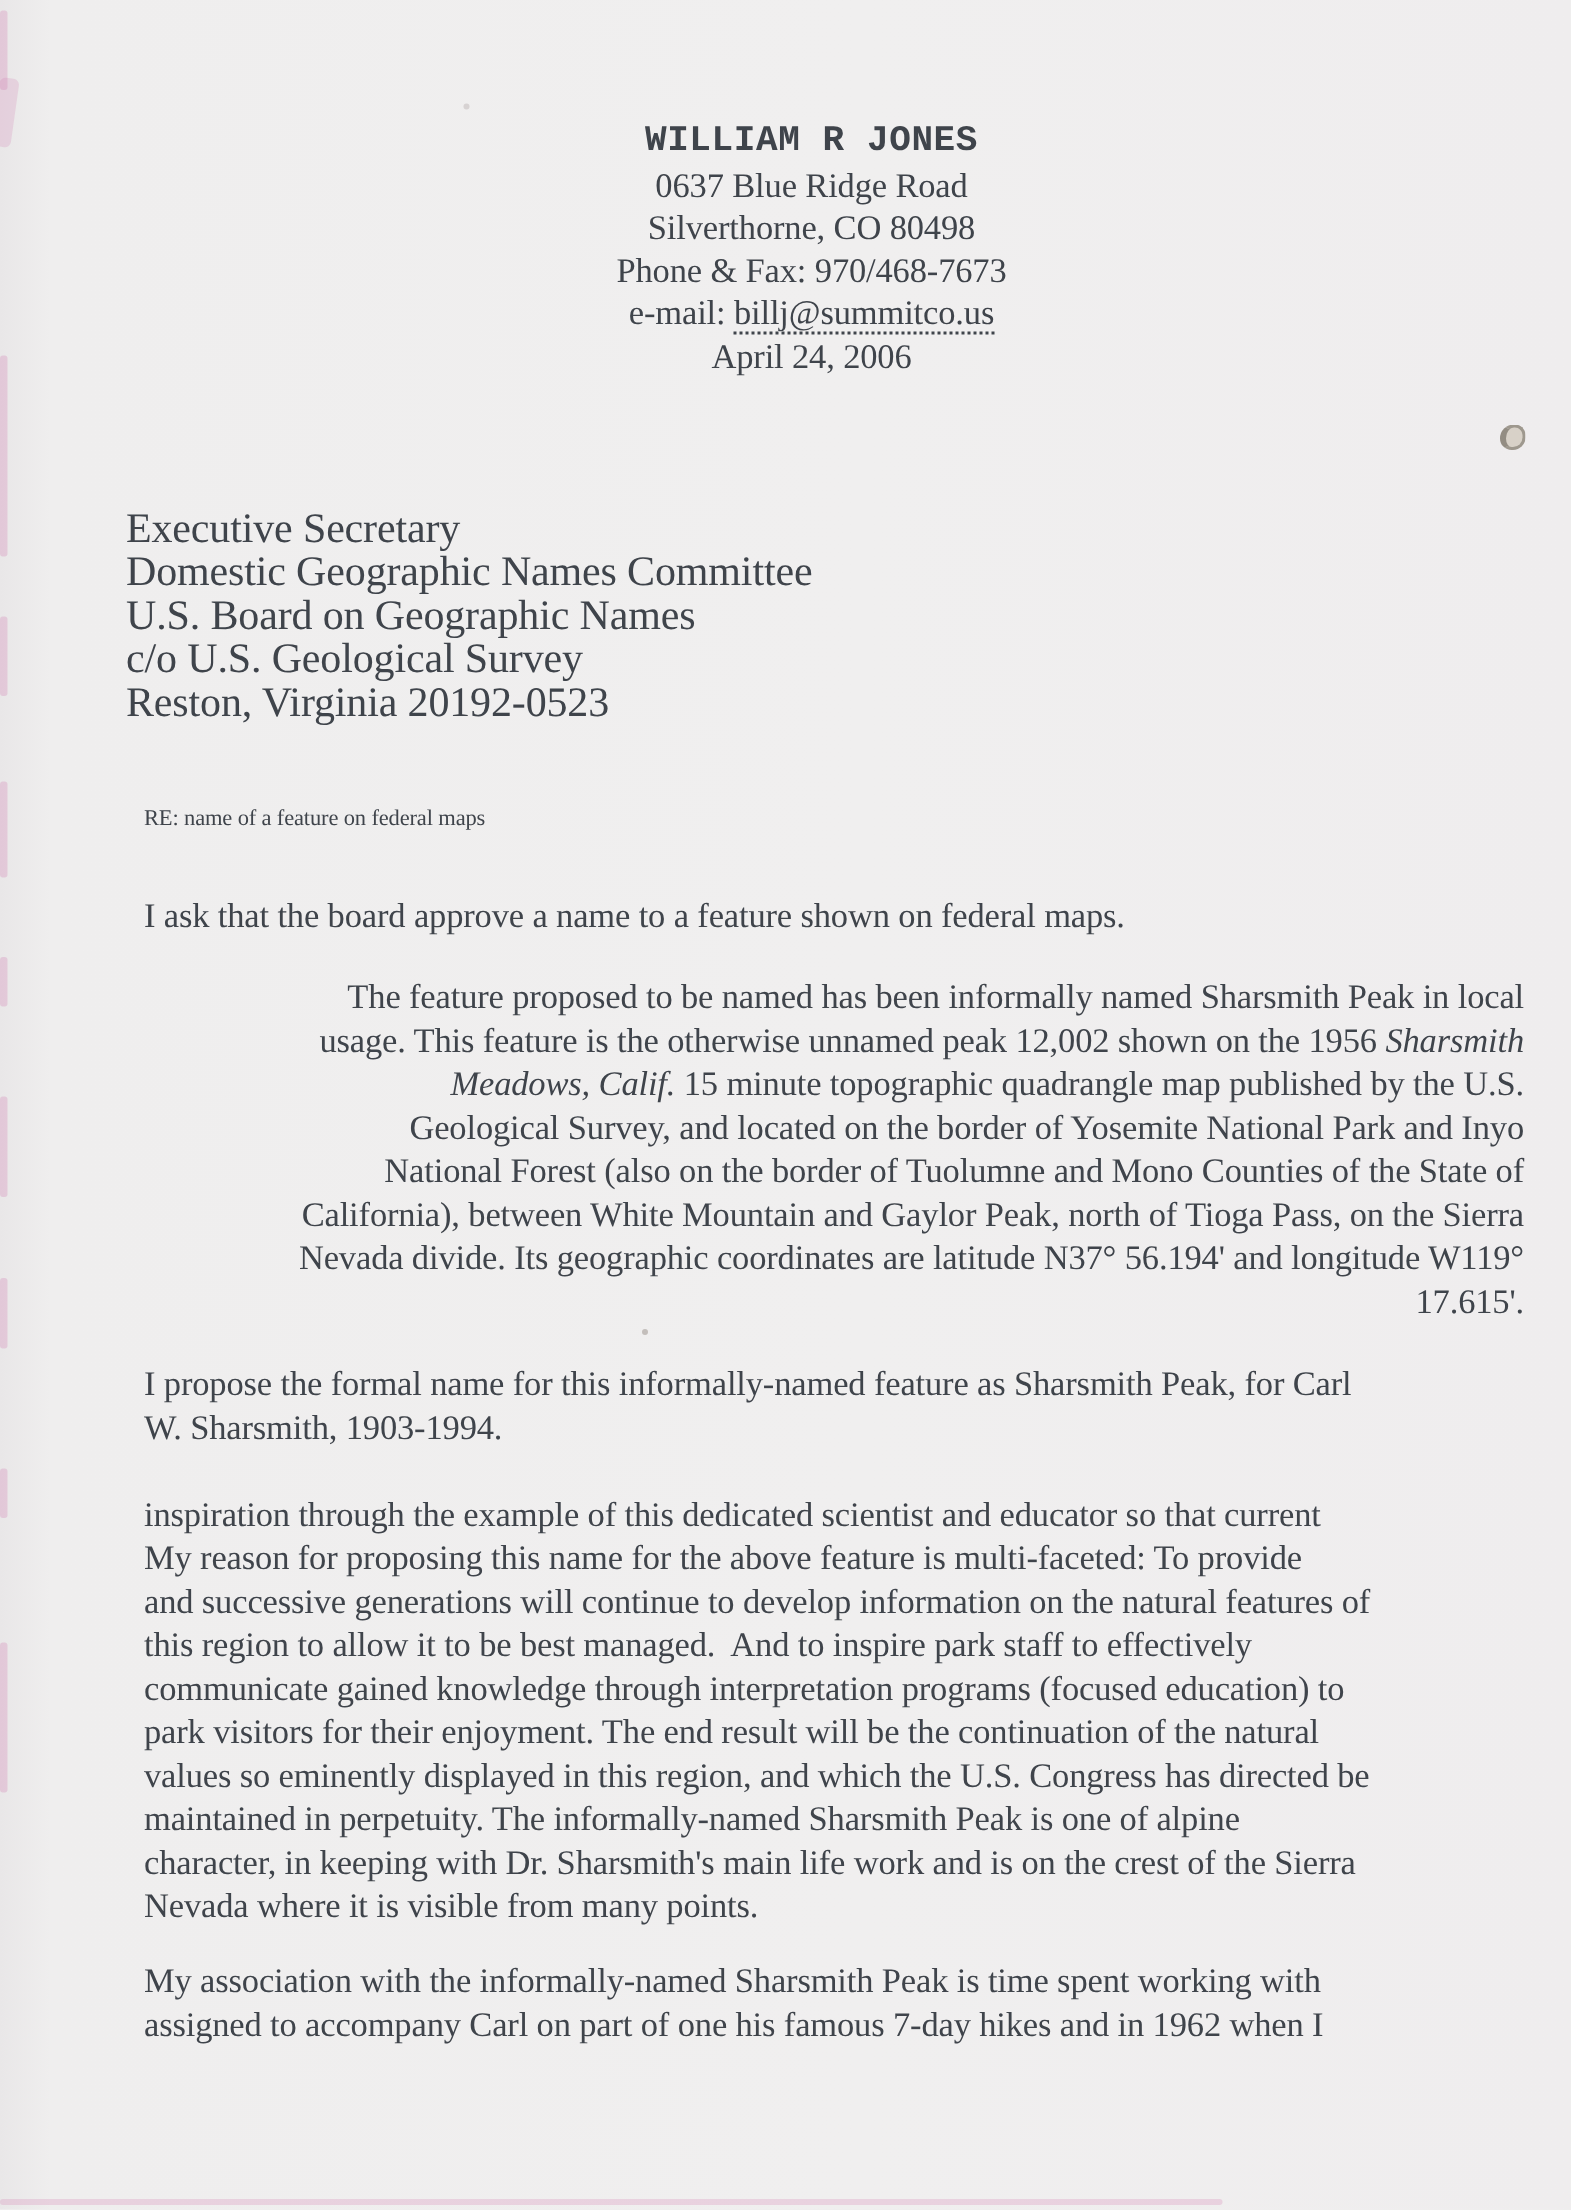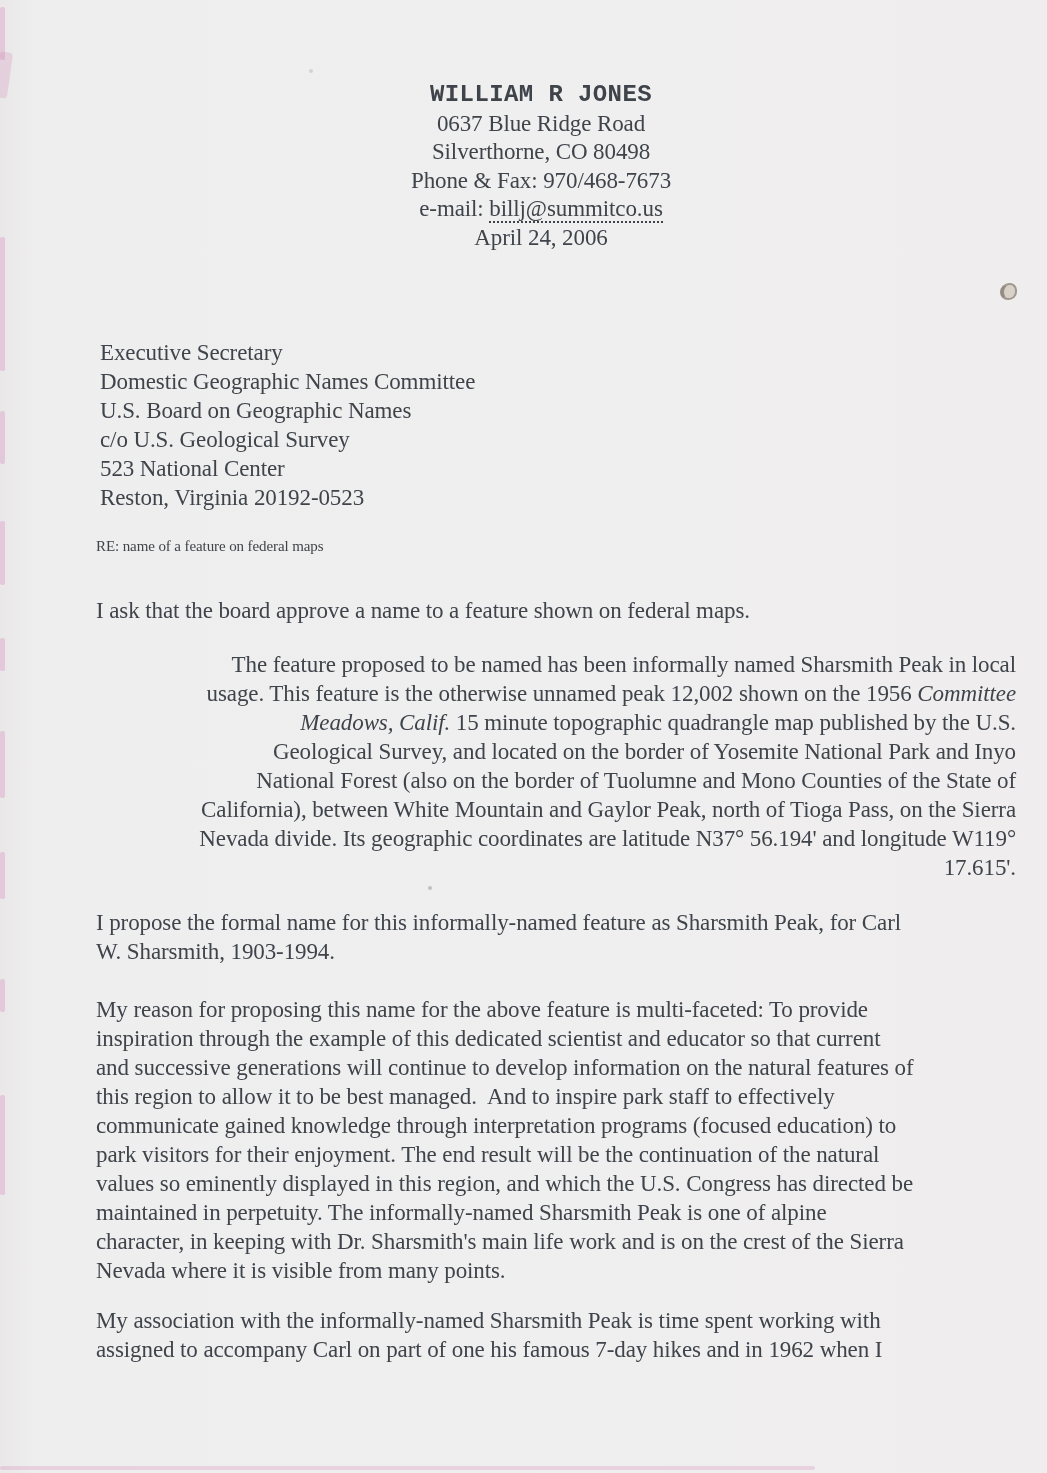--- a/index.html
+++ b/index.html
@@ -20,21 +20,21 @@
     border-radius:58% 44% 52% 48%;opacity:.9;box-sizing:border-box;
   }
   .freckle{position:absolute;border-radius:50%;}
   .f1{left:309px;top:69px;width:4px;height:4px;background:#c9c3c3;opacity:.65;}
   .f2{left:428px;top:886px;width:4px;height:4px;background:#b4aea9;opacity:.75;}
   
   .letterhead{position:absolute;left:96px;top:81px;width:890px;text-align:center;font-size:23px;line-height:28.6px;letter-spacing:-0.1px;}
   .sender-name{font-weight:bold;font-size:24px;letter-spacing:.4px;font-family:Liberation Mono, monospace;}
   .email{border-bottom:2px dotted #3f444b;padding-bottom:0px;}
   
-  .recipient{position:absolute;left:100px;top:338px;width:700px;font-size:23px;line-height:29px;letter-spacing:-0.1px;}
+  .recipient{position:absolute;left:84px;top:338px;width:700px;font-size:28px;line-height:29px;letter-spacing:-0.1px;}
   
   .subject{position:absolute;left:96px;top:538px;width:900px;font-size:15px;letter-spacing:-0.1px;white-space:pre;}
   
   .letter-body{position:absolute;left:0;top:0;width:1016px;height:1473px;}
   .para{position:absolute;left:96px;width:920px;font-size:23px;line-height:29px;letter-spacing:-0.1px;}
   .p1{top:596px;}
   .p2{top:650px;text-align:right;}
   .p3{top:908px;}
   .p4{top:995px;}
   .p5{top:1306px;}
@@ -70,47 +70,46 @@
     <div>Phone &amp; Fax: 970/468-7673</div>
     <div><span>e-mail: </span><span class="email">billj@summitco.us</span></div>
     <div>April 24, 2006</div>
   </div>
 
   <div class="recipient">
     <div>Executive Secretary</div>
     <div>Domestic Geographic Names Committee</div>
     <div>U.S. Board on Geographic Names</div>
     <div>c/o U.S. Geological Survey</div>
-    <div>523 National Center</div>
     <div>Reston, Virginia 20192-0523</div>
   </div>
 
   <div class="subject">RE: name of a feature on federal maps</div>
 
   <div class="letter-body">
       <div class="para p1">
         <div class="tline"><span>I ask that the board approve a name to a feature shown on federal maps.</span></div>
       </div>
       <div class="para p2">
         <div class="tline"><span>The feature proposed to be named has been informally named Sharsmith Peak in local</span></div>
-        <div class="tline"><span>usage. This feature is the otherwise unnamed peak 12,002 shown on the 1956 </span><span class="it">Committee</span></div>
+        <div class="tline"><span>usage. This feature is the otherwise unnamed peak 12,002 shown on the 1956 </span><span class="it">Sharsmith</span></div>
         <div class="tline"><span class="it">Meadows, Calif.</span><span> 15 minute topographic quadrangle map published by the U.S.</span></div>
         <div class="tline"><span>Geological Survey, and located on the border of Yosemite National Park and Inyo</span></div>
         <div class="tline"><span>National Forest (also on the border of Tuolumne and Mono Counties of the State of</span></div>
         <div class="tline"><span>California), between White Mountain and Gaylor Peak, north of Tioga Pass, on the Sierra</span></div>
         <div class="tline"><span>Nevada divide. Its geographic coordinates are latitude N37° 56.194' and longitude W119°</span></div>
         <div class="tline"><span>17.615'.</span></div>
       </div>
       <div class="para p3">
         <div class="tline"><span>I propose the formal name for this informally-named feature as Sharsmith Peak, for Carl</span></div>
         <div class="tline"><span>W. Sharsmith, 1903-1994.</span></div>
       </div>
       <div class="para p4">
+        <div class="tline"><span>inspiration through the example of this dedicated scientist and educator so that current</span></div>
         <div class="tline"><span>My reason for proposing this name for the above feature is multi-faceted: To provide</span></div>
-        <div class="tline"><span>inspiration through the example of this dedicated scientist and educator so that current</span></div>
         <div class="tline"><span>and successive generations will continue to develop information on the natural features of</span></div>
         <div class="tline"><span>this region to allow it to be best managed.  And to inspire park staff to effectively</span></div>
         <div class="tline"><span>communicate gained knowledge through interpretation programs (focused education) to</span></div>
         <div class="tline"><span>park visitors for their enjoyment. The end result will be the continuation of the natural</span></div>
         <div class="tline"><span>values so eminently displayed in this region, and which the U.S. Congress has directed be</span></div>
         <div class="tline"><span>maintained in perpetuity. The informally-named Sharsmith Peak is one of alpine</span></div>
         <div class="tline"><span>character, in keeping with Dr. Sharsmith's main life work and is on the crest of the Sierra</span></div>
         <div class="tline"><span>Nevada where it is visible from many points.</span></div>
       </div>
       <div class="para p5">

